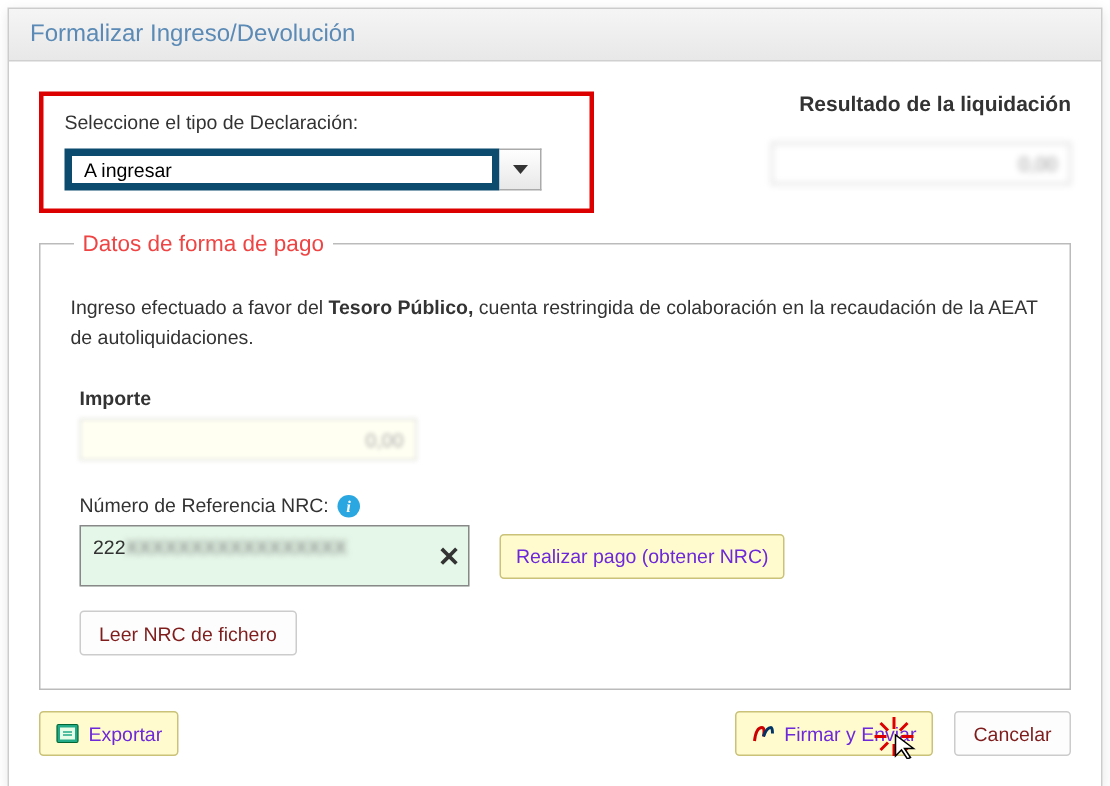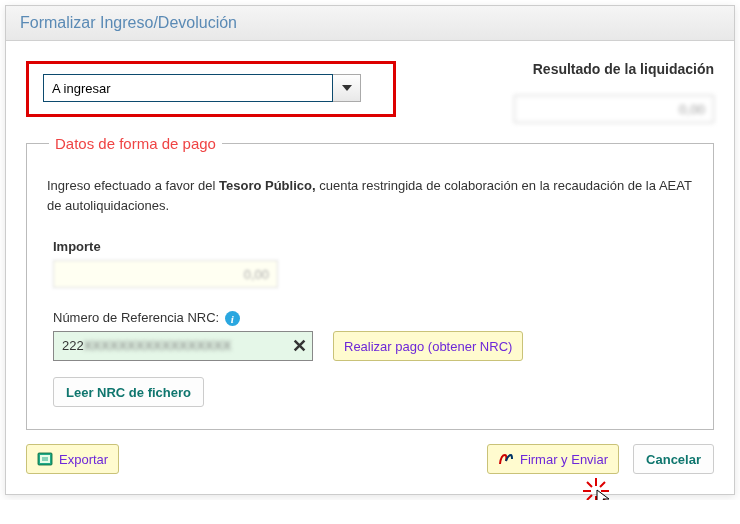--- a/index.html
+++ b/index.html
@@ -4,54 +4,55 @@
   <style>
     * { box-sizing: border-box; margin: 0; padding: 0; }
     body { font-family: Arial, sans-serif; font-size: 13px; color: #333; background: #fff; padding: 5px; }
     .modal { width: 730px; border: 1px solid #ccc; background: #fff; box-shadow: 0 2px 8px rgba(0,0,0,0.1); }
     .modal-header { background: linear-gradient(#f5f5f5, #e8e8e8); padding: 8px 14px; border-bottom: 1px solid #d0d0d0; color: #5a8ab5; font-size: 16px; }
     .modal-body { padding: 20px; position: relative; }
     .top-row { display: flex; justify-content: space-between; align-items: flex-start; margin-bottom: 20px; }
     .select-block { border: 3px solid #d00; padding: 10px 14px 12px 14px; width: 370px; }
     .select-label { margin-bottom: 10px; display: block; }
     .select-wrap { display: flex; }
-    .select-input { border: 1px solid #0c4a6e; padding: 5px 8px; width: 290px; background: #fff; font-size: 13px; height: 28px; }
+    .select-input { border: 5px solid #0c4a6e; padding: 5px 8px; width: 290px; background: #fff; font-size: 13px; height: 28px; }
     .select-btn { border: 1px solid #aaa; border-left: none; width: 28px; height: 28px; background: linear-gradient(#fefefe,#e8e8e8); display: flex; align-items: center; justify-content: center; cursor: pointer; }
     .select-btn svg { width: 10px; height: 6px; }
     .result-block { text-align: right; width: 260px; }
     .result-label { font-weight: bold; display: block; margin-bottom: 18px; font-size: 14px; }
     .result-input { border: 1px solid #ccc; padding: 6px 8px; width: 200px; text-align: right; background: #fff; height: 28px; color: #999; filter: blur(2px); }
     fieldset.datos { border: 1px solid #bbb; padding: 24px 20px 22px 20px; margin-top: -8px; }
     fieldset.datos legend { color: #ef4444; font-size: 15px; padding: 0 6px; margin-left: 2px; }
     .intro { font-size: 13px; line-height: 1.5; margin-bottom: 24px; }
     .importe-label { font-weight: bold; display: block; margin-bottom: 6px; margin-left: 6px; }
     .importe-input { border: 1px solid #ddd; background: #fffff2; padding: 6px 8px; width: 225px; height: 28px; margin-left: 6px; margin-bottom: 22px; text-align: right; color: #aaa; filter: blur(1.5px); display: inline-block; }
     .nrc-label { display: inline-block; margin-left: 6px; margin-bottom: 6px; }
     .info-icon { display: inline-flex; width: 15px; height: 15px; border-radius: 50%; background: #2aa7e0; color: #fff; font-weight: bold; font-size: 11px; align-items: center; justify-content: center; font-family: Georgia, serif; font-style: italic; vertical-align: middle; margin-left: 2px; }
     .nrc-row { display: flex; align-items: center; gap: 20px; margin-left: 6px; margin-bottom: 16px; }
     .nrc-input-wrap { position: relative; display: flex; align-items: center; }
-    .nrc-input { border: 1px solid #888; background: #e5f7e8; padding: 6px 30px 6px 8px; width: 260px; height: 30px; font-size: 13px; }
+    .nrc-input { border: 1px solid #888; background: #e5f7e8; padding: 6px 30px 6px 8px; width: 260px; height: 41px; font-size: 13px; }
     .nrc-clear { position: absolute; right: 6px; font-size: 18px; font-weight: bold; color: #333; cursor: pointer; line-height: 1; }
     .yellow-btn { background: #fffbcf; border: 1px solid #c9c278; border-radius: 3px; padding: 6px 10px; font-size: 13px; cursor: pointer; color: #6d28d9; height: 30px; }
-    .plain-btn { background: #fdfdfd; border: 1px solid #ccc; border-radius: 3px; padding: 6px 12px; font-size: 13px; cursor: pointer; color: #0f766e; margin-left: 6px; height: 30px; font-weight: bold; }
+    .plain-btn { background: #fdfdfd; border: 1px solid #ccc; border-radius: 3px; padding: 6px 12px; font-size: 13px; cursor: pointer; color: #7f1d1d; margin-left: 6px; height: 30px; }
     .footer-row { display: flex; justify-content: space-between; align-items: center; margin-top: 14px; }
     .footer-right { display: flex; gap: 8px; align-items: center; }
     .yellow-btn.flex, .plain-btn.flex { display: inline-flex; align-items: center; gap: 6px; }
     .cursor-overlay { position: absolute; pointer-events: none; }
     .nrc-blur { filter: blur(2.2px); color: #666; }
   </style>
 </head>
 <body>
 
 <div class="modal">
   <div class="modal-header">Formalizar Ingreso/Devolución</div>
   <div class="modal-body">
 
     <div class="top-row">
       <div class="select-block">
+        <span class="select-label">Seleccione el tipo de Declaración:</span>
         <div class="select-wrap">
           <input class="select-input" readonly="" value="A ingresar" style="">
           <div class="select-btn">
             <svg viewBox="0 0 10 6">
                 <path d="M0 0 L5 6 L10 0 Z" fill="#333"></path>
               </svg>
           </div>
         </div>
       </div>
       <div class="result-block">

